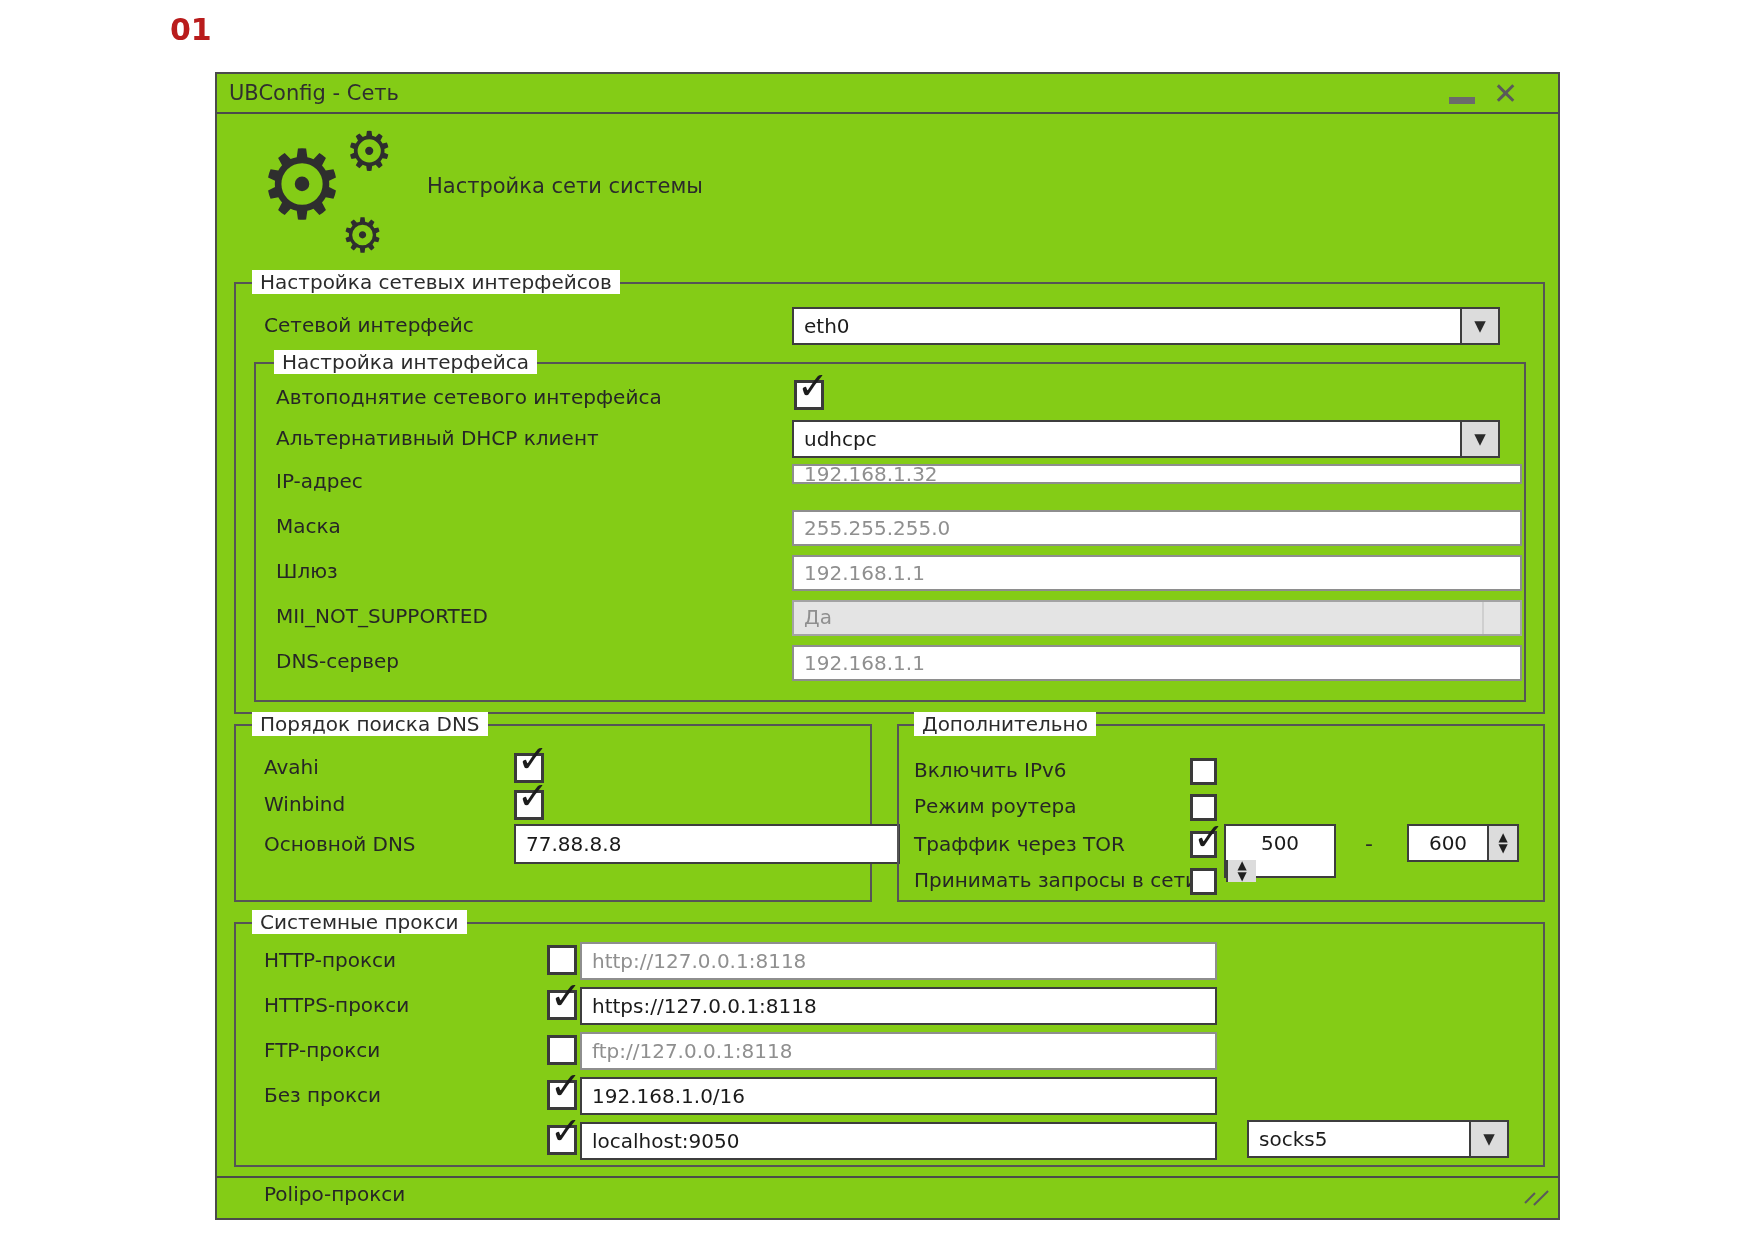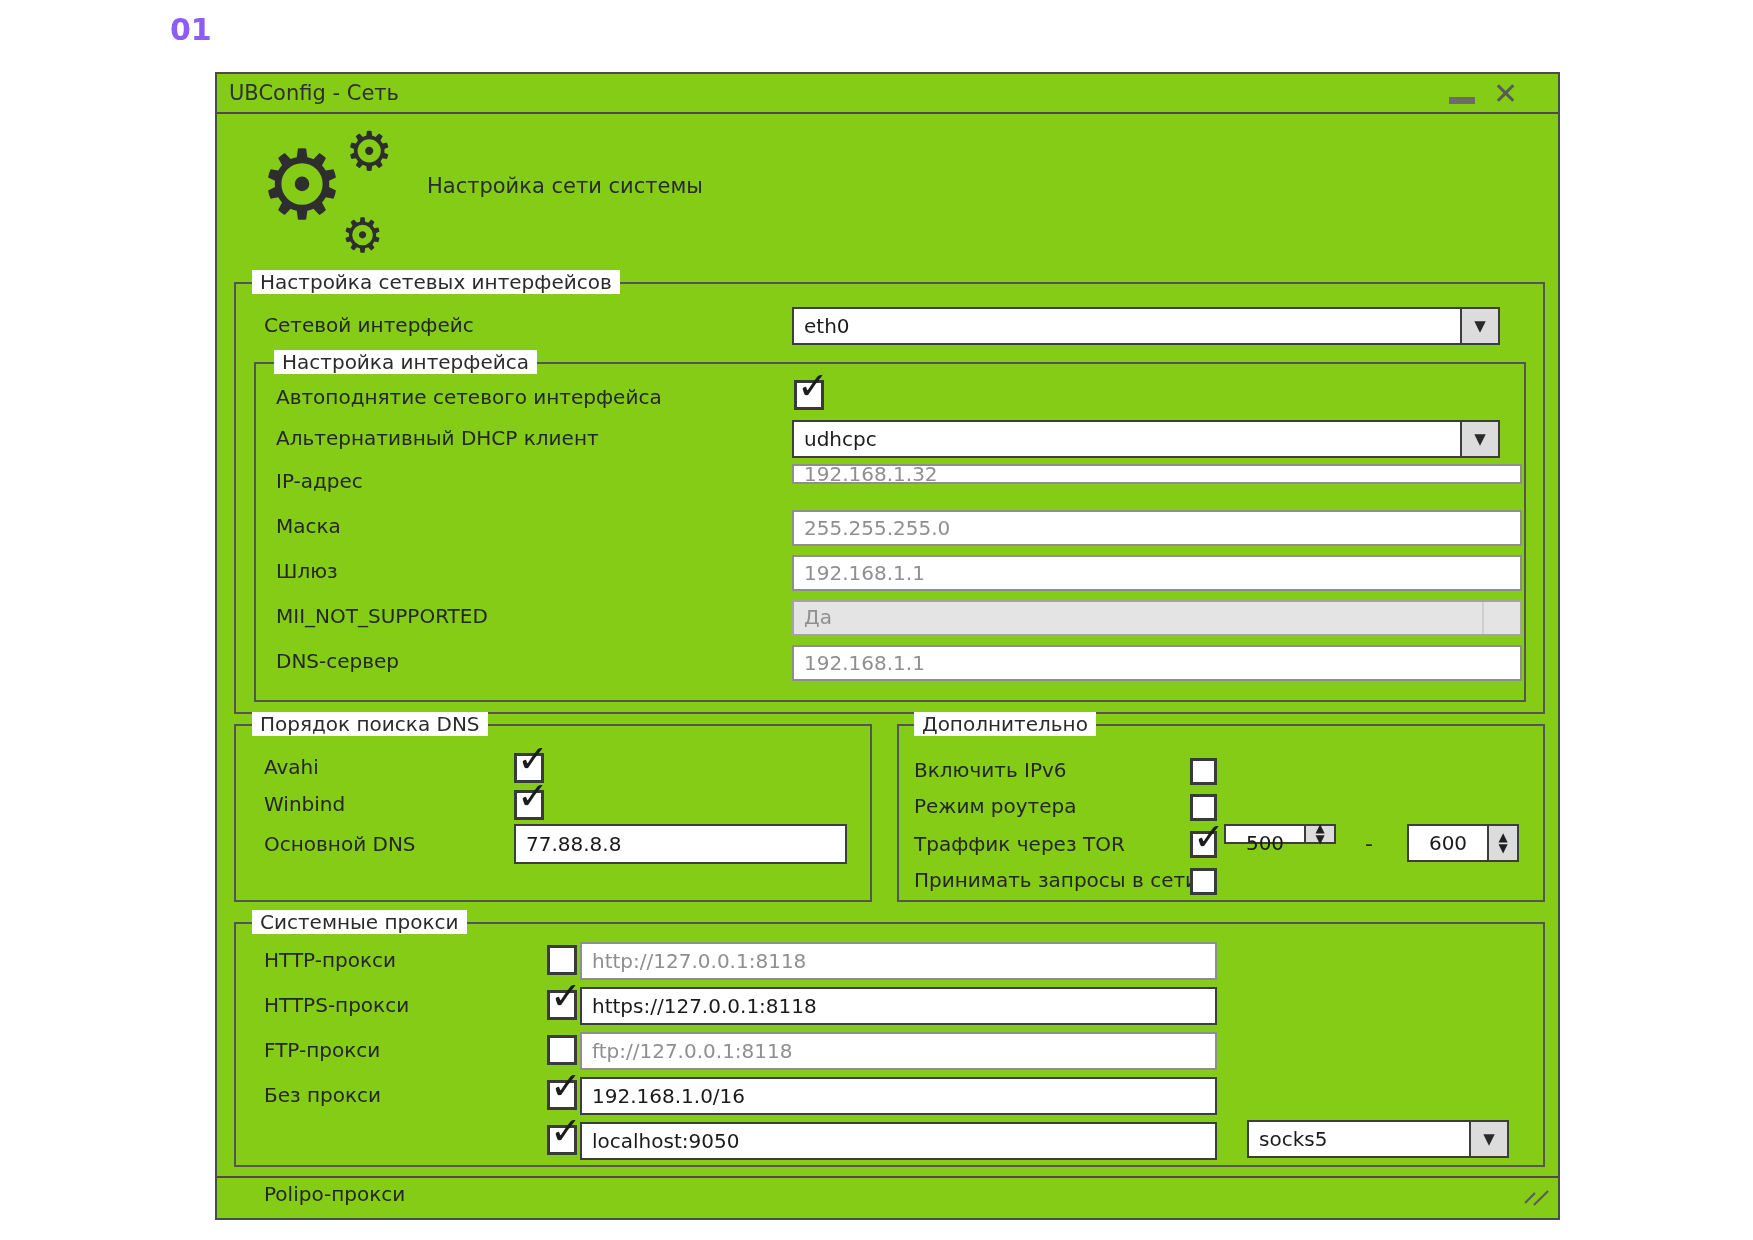--- a/index.html
+++ b/index.html
@@ -1,18 +1,18 @@
 <!DOCTYPE html>
 <html><head>
 <meta charset="utf-8">
 <style>
   html,body{margin:0;padding:0;background:#ffffff;}
   .canvas{position:relative;width:1753px;height:1240px;background:#fff;overflow:hidden;
           font-family:"DejaVu Sans","Liberation Sans",sans-serif;color:#2b2b2b;}
-  .page-label{position:absolute;left:170px;top:12px;font-size:30px;font-weight:bold;color:#8b5cf6;}
+  .page-label{position:absolute;left:170px;top:12px;font-size:30px;font-weight:bold;color:#b91c1c;}
 
   .window{position:absolute;left:215px;top:72px;width:1345px;height:1148px;
           border:2px solid #4b4b4b;background:#84cc16;box-sizing:border-box;}
 
   .titlebar{position:absolute;left:0;top:0;width:100%;height:40px;border-bottom:2px solid #4b4b4b;box-sizing:border-box;}
   .title-text{position:absolute;left:12px;top:0;line-height:38px;font-size:21px;color:#2f2f2f;}
   .min-btn{position:absolute;left:1232px;top:23px;width:26px;height:7px;background:#6b6b6b;}
   .close-btn{position:absolute;left:1276px;top:1px;font-size:30px;color:#5a5a5a;line-height:38px;font-weight:bold;cursor:default;}
 
   .gears{position:absolute;left:42px;top:55px;width:140px;height:130px;color:#2e2e2e;}
@@ -133,40 +133,40 @@
     <span class="checkbox checked" style="left:297px;top:679px;">
       <span class="check">✓</span>
     </span>
 
     <span class="label" style="left:47px;top:717px;">Winbind</span>
     <span class="checkbox checked" style="left:297px;top:716px;">
       <span class="check">✓</span>
     </span>
 
     <span class="label" style="left:47px;top:757px;">Основной DNS</span>
-    <input class="text-input filled" style="left: 297px; top: 750px; width: 333px; height: 40px;" value="77.88.8.8">
+    <input class="text-input filled" style="left: 297px; top: 750px; width: 386px; height: 40px;" value="77.88.8.8">
 
     <div class="groupbox" style="left:680px;top:650px;width:648px;height:178px;"></div>
     <span class="legend" style="left:697px;top:638px;">Дополнительно</span>
 
     <span class="label" style="left:697px;top:683px;">Включить IPv6</span>
     <span class="checkbox sm" style="left:973px;top:684px;">
       
     </span>
 
     <span class="label" style="left:697px;top:719px;">Режим роутера</span>
     <span class="checkbox sm" style="left:973px;top:720px;">
       
     </span>
 
     <span class="label" style="left:697px;top:757px;">Траффик через TOR</span>
     <span class="checkbox sm checked" style="left:973px;top:757px;">
       <span class="check">✓</span>
     </span>
-    <div class="spin" style="left:1007px;top:750px;width:112px;height:20px;">
+    <div class="spin" style="left:1007px;top:750px;width:112px;height:54px;flex-direction:column;">
       <span class="spin-val">500</span>
       <span class="spin-btns">
         <span>▲</span>
         <span>▼</span>
       </span>
     </div>
     <span class="dash" style="left:1148px;top:757px;">-</span>
     <div class="spin" style="left:1190px;top:750px;width:112px;height:38px;">
       <span class="spin-val">600</span>
       <span class="spin-btns">

